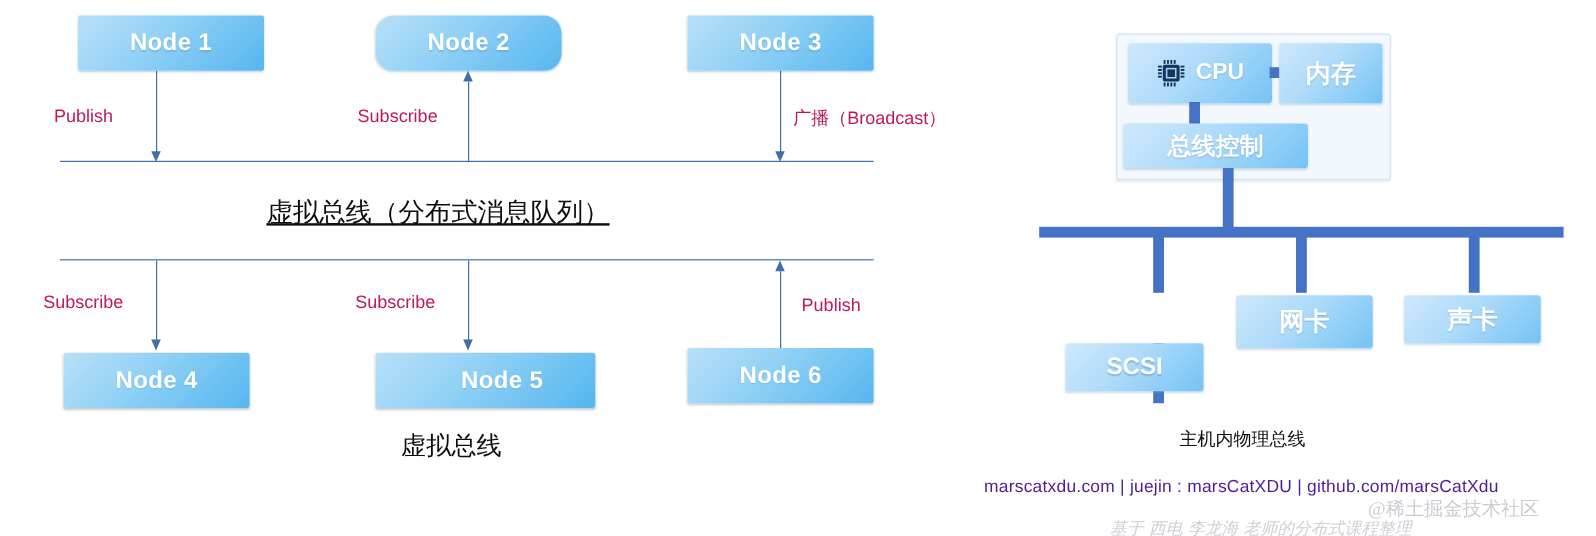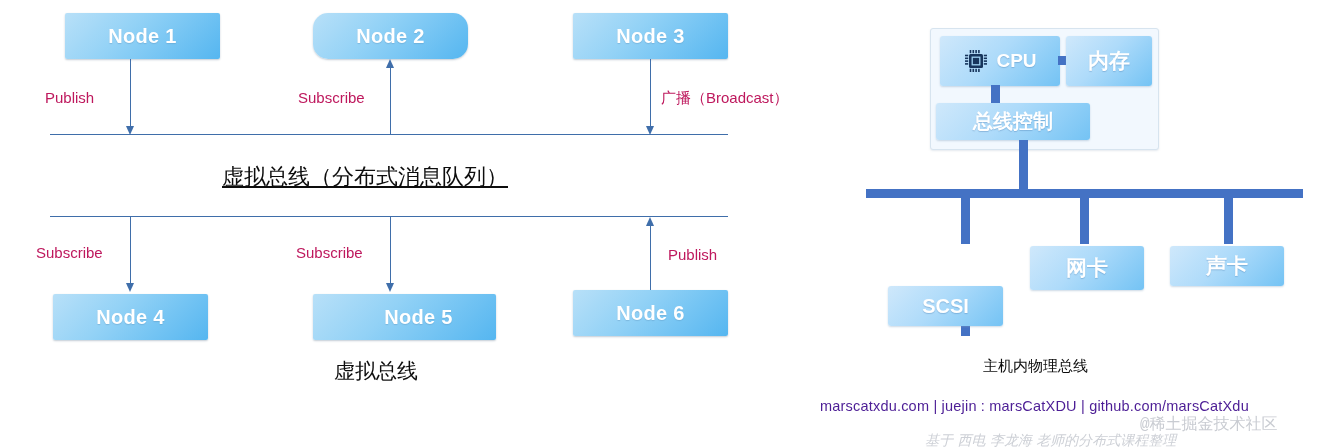--- a/index.html
+++ b/index.html
@@ -68,21 +68,21 @@
     width:26px;height:26px;
   }
   .wm{
     position:absolute;
     white-space:nowrap;
     color:#4c1d95;
     pointer-events:none;
   }
   .wm-line1{font-size:14.5px;font-family:"Liberation Sans","DejaVu Sans",sans-serif;letter-spacing:.2px;}
   .wm-line2{font-size:14px;font-style:italic;font-family:"DejaVu Sans","Liberation Sans",sans-serif;color:#cdd0d6;margin-top:16px;}
-  .wm-line3{font-size:16px;font-family:Liberation Mono, monospace;color:#c9ccd2;}
+  .wm-line3{font-size:16px;font-family:Liberation Serif, serif;color:#c9ccd2;}
   .caption-main{font-size:22px;}
   .caption-sub{font-size:21px;}
   .caption-right{font-size:15px;}
 </style>
 </head>
 <body>
 
 <div class="canvas">
 
   <div class="node-box" style="left:65px;top:13px;justify-content:center;">

